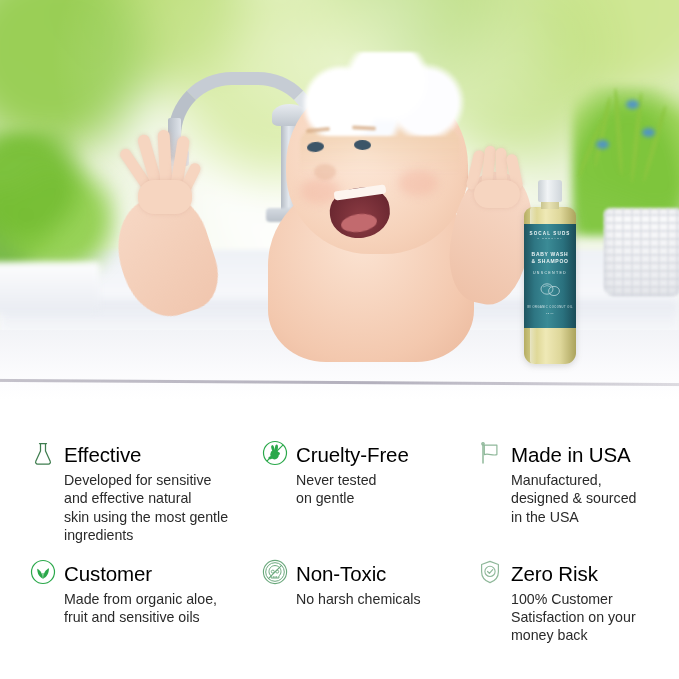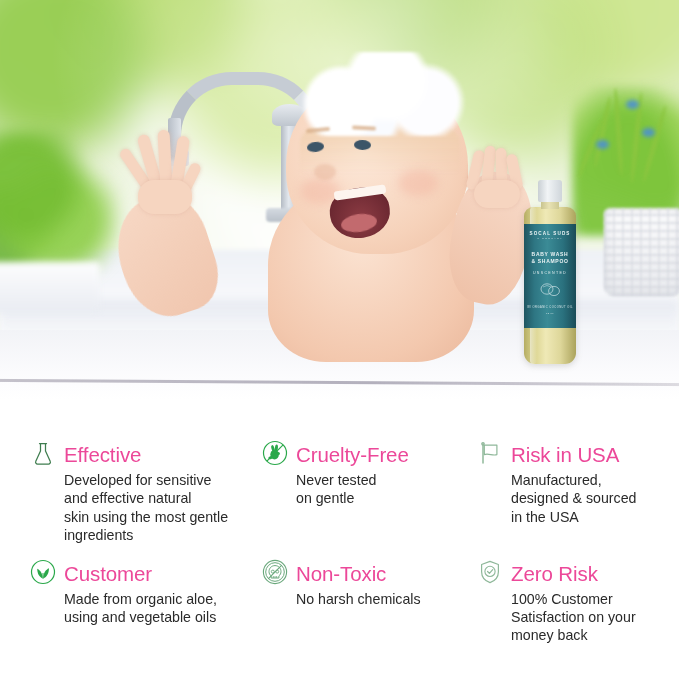--- a/index.html
+++ b/index.html
@@ -231,21 +231,21 @@
   .grid{
     position:absolute;left:26px;top:40px;width:640px;
     display:grid;grid-template-columns:232px 215px 193px;
     grid-auto-rows:min-content;
   }
   .cell{display:block;}
   .cell.r2{margin-top:14px;}
   .head{display:flex;align-items:flex-start;}
   .ico{width:34px;height:34px;flex:0 0 34px;margin-top:-4px;margin-right:4px;}
   .title{
-    font-size:20.5px;color:#ec4899;line-height:30px;
+    font-size:20.5px;color:#000000;line-height:30px;
     font-family:"Liberation Sans",sans-serif;font-weight:400;letter-spacing:-.1px;
   }
   .desc{
     margin:1px 0 0 38px;font-size:14.2px;line-height:18.4px;color:#2a2a2a;
     font-family:"Liberation Sans",sans-serif;
   }
   .desc div{white-space:nowrap;}
 </style>
 </head>
 <body>
@@ -388,21 +388,21 @@
 
       <div class="cell">
         <div class="head">
           <span class="ico">
             <svg viewBox="0 0 34 34" width="34" height="34">
               <line x1="10" y1="7.5" x2="10" y2="27" stroke="#8fb89a" stroke-width="1.5" stroke-linecap="round"></line>
               <circle cx="10" cy="7.8" r="1.3" fill="none" stroke="#8fb89a" stroke-width="1.1"></circle>
               <path d="M11.3 9.2h12.6v9.4c-4 1.6-8.5-1.7-12.6 0z" fill="none" stroke="#8fb89a" stroke-width="1.2" stroke-linejoin="round"></path>
             </svg>
           </span>
-          <span class="title">Risk in USA</span>
+          <span class="title">Made in USA</span>
         </div>
         <div class="desc">
           <div>Manufactured,</div>
           <div>designed &amp; sourced</div>
           <div>in the USA</div>
         </div>
       </div>
 
       <div class="cell r2">
         <div class="head">
@@ -411,21 +411,21 @@
               <circle cx="17" cy="17" r="11.5" fill="none" stroke="#2aa84a" stroke-width="1.2"></circle>
               <path d="M16.6 23.4c0-5 -2.4-8.2 -5.4-9.6 .2 4.6 1.6 8 5.4 9.6z" fill="#2aa84a"></path>
               <path d="M17.2 23.4c0-5.6 2.6-8.8 5.8-10.2 -.2 5 -1.8 8.6 -5.8 10.2z" fill="#2aa84a"></path>
               <line x1="17" y1="23.6" x2="17" y2="18" stroke="#2aa84a" stroke-width="1"></line>
             </svg>
           </span>
           <span class="title">Customer</span>
         </div>
         <div class="desc">
           <div>Made from organic aloe,</div>
-          <div>using and vegetable oils</div>
+          <div>fruit and sensitive oils</div>
         </div>
       </div>
 
       <div class="cell r2">
         <div class="head">
           <span class="ico">
             <svg viewBox="0 0 34 34" width="34" height="34">
               <circle cx="17" cy="17" r="11.6" fill="none" stroke="#6aa87c" stroke-width="1.1"></circle>
               <circle cx="17" cy="17" r="9.3" fill="none" stroke="#6aa87c" stroke-width="1"></circle>
               <path d="M17 10.6c-3.5 0-6 2.6-6 6 0 2 .9 3.4 2.1 4.3v2.1h7.8v-2.1c1.2-.9 2.1-2.3 2.1-4.3 0-3.4-2.5-6-6-6z" fill="none" stroke="#6aa87c" stroke-width="1"></path>

